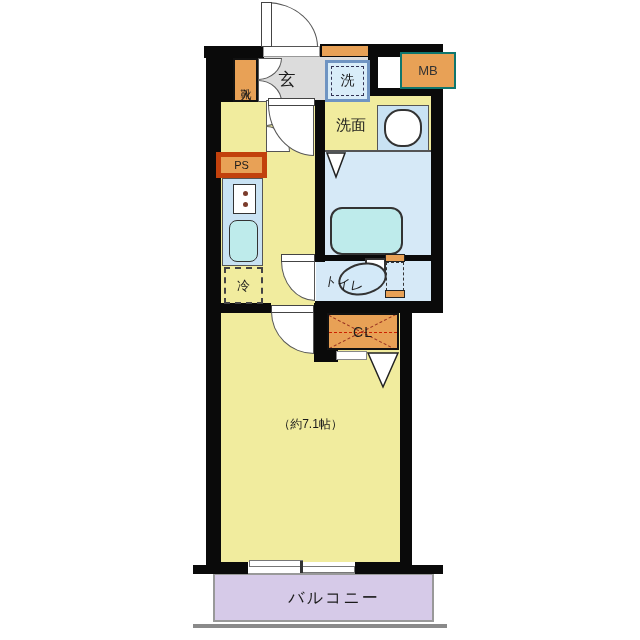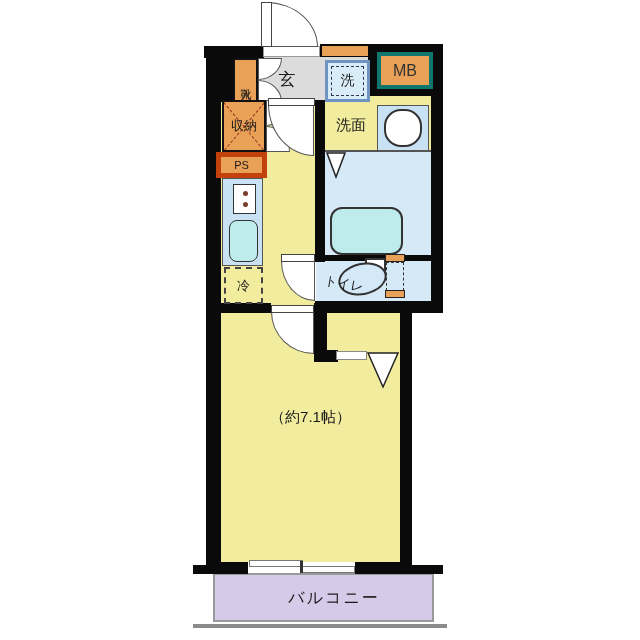--- a/index.html
+++ b/index.html
@@ -67,27 +67,20 @@
   </div>
 
   <div class="abs orange" style="left:233px;top:58px;width:25px;height:44px;border:2px solid #111;">
     <div class="abs lbl" style="left:0;top:0;width:100%;height:100%;font-size:11px;writing-mode:vertical-rl;">
       <span>靴入</span>
     </div>
   </div>
   <div class="abs door" style="left:258px;top:58px;width:24px;height:22px;border-bottom-right-radius:100% 100%;"></div>
   <div class="abs door" style="left:258px;top:80px;width:24px;height:22px;border-top-right-radius:100% 100%;"></div>
 
-  <div class="abs orange" style="left:222px;top:100px;width:44px;height:52px;border:2px solid #111;overflow:hidden;">
-    <div class="diag" style="left:0;top:0;width:67px;transform:rotate(50deg);"></div>
-    <div class="diag" style="left:0;top:48px;width:67px;transform:rotate(-50deg);"></div>
-    <div class="abs lbl" style="left:0;top:0;width:100%;height:100%;font-size:13px;">
-      <span>収納</span>
-    </div>
-  </div>
   <div class="abs door" style="left:266px;top:100px;width:24px;height:26px;border-bottom-right-radius:100% 100%;"></div>
   <div class="abs door" style="left:266px;top:126px;width:24px;height:26px;border-top-right-radius:100% 100%;"></div>
 
   <div class="abs door" style="left:268px;top:104px;width:46px;height:52px;border-bottom-left-radius:100% 100%;"></div>
   <div class="abs leaf" style="left:268px;top:98px;width:47px;height:8px;"></div>
 
   <div class="abs orange lbl" style="left:216px;top:152px;width:51px;height:26px;border:5px solid #c2410c;font-size:11px;">
     <span>PS</span>
   </div>
 
@@ -101,21 +94,21 @@
   <div class="abs lbl" style="left:224px;top:267px;width:39px;height:37px;border:2px dashed #444;font-size:13px;">
     <span>冷</span>
   </div>
 
   <div class="abs" style="left:325px;top:60px;width:45px;height:42px;background:#D9EDF9;border:3px solid var(--washer_frame,#6F94C2);">
     <div class="abs" style="left:3px;top:3px;right:3px;bottom:3px;border:1px dashed #335;"></div>
     <div class="abs lbl" style="left:0;top:0;width:100%;height:100%;font-size:14px;">
       <span>洗</span>
     </div>
   </div>
-  <div class="abs orange lbl" style="left:377px;top:52px;width:56px;height:37px;border:4px solid #0f766e;font-size:16px;color:#333;">
+  <div class="abs orange lbl" style="left:400px;top:52px;width:56px;height:37px;border:2px solid #0f766e;font-size:13px;color:#333;">
     <span>MB</span>
   </div>
 
   <div class="abs lbl" style="left:326px;top:113px;width:50px;height:24px;font-size:15px;">
     <span>洗面</span>
   </div>
   <div class="abs panel" style="left:377px;top:105px;width:52px;height:46px;border:1px solid #555;"></div>
   <div class="abs" style="left:384px;top:109px;width:38px;height:38px;background:#fff;border:2px solid #333;border-radius:45%;"></div>
 
   <svg class="abs" style="left:326px;top:152px;" width="20" height="27" viewBox="0 0 20 27">
@@ -127,29 +120,37 @@
   <div class="abs leaf" style="left:281px;top:254px;width:34px;height:8px;"></div>
   <div class="abs" style="left:365px;top:258px;width:21px;height:15px;background:#fff;border:2px solid #333;"></div>
   <div class="abs" style="left:338px;top:263px;width:49px;height:32px;background:#D3E9F8;border:2px solid #333;border-radius:50%;transform:rotate(-12deg);"></div>
   <div class="abs orange" style="left:385px;top:254px;width:20px;height:8px;border:1px solid #222;"></div>
   <div class="abs" style="left:386px;top:262px;width:18px;height:29px;border:1px dashed #333;"></div>
   <div class="abs orange" style="left:385px;top:290px;width:20px;height:8px;border:1px solid #222;"></div>
   <div class="abs lbl" style="left:318px;top:274px;width:52px;height:20px;font-size:13px;transform:rotate(10deg);">
     <span>トイレ</span>
   </div>
 
+  <div class="abs orange" style="left:327px;top:313px;width:72px;height:37px;border:2px solid #111;overflow:hidden;">
+    <div class="diag" style="left:0;top:0;width:80px;transform:rotate(27deg);"></div>
+    <div class="diag" style="left:0;top:33px;width:80px;transform:rotate(-27deg);"></div>
+    <div class="abs dash-red" style="left:0;top:17px;width:100%;height:0;"></div>
+    <div class="abs lbl" style="left:0;top:0;width:100%;height:100%;font-size:14px;letter-spacing:1px;">
+      <span>CL</span>
+    </div>
+  </div>
   <div class="abs" style="left:336px;top:351px;width:31px;height:9px;background:#fff;border:1px solid #888;"></div>
   <svg class="abs" style="left:367px;top:352px;" width="32" height="37" viewBox="0 0 32 37">
     <polygon points="1,1 31,1 16,35" fill="#ffffff" stroke="#222" stroke-width="1.5"></polygon>
   </svg>
 
   <div class="abs door" style="left:271px;top:312px;width:43px;height:42px;border-bottom-left-radius:100% 100%;"></div>
   <div class="abs leaf" style="left:271px;top:305px;width:43px;height:8px;"></div>
 
   <div class="abs" style="left:221px;top:394px;width:179px;text-align:center;">
-    <div style="font-size:15px;margin-top:14px;">（約7.1帖）</div>
+    <div style="font-size:12px;margin-top:22px;">（約7.1帖）</div>
   </div>
 
   <div class="abs" style="left:249px;top:560px;width:54px;height:7px;background:#fff;border:1px solid #777;"></div>
   <div class="abs" style="left:301px;top:566px;width:54px;height:7px;background:#fff;border:1px solid #777;"></div>
   <div class="abs" style="left:300px;top:561px;width:3px;height:12px;background:#333;"></div>
 
 </div>
 
 </body></html>

